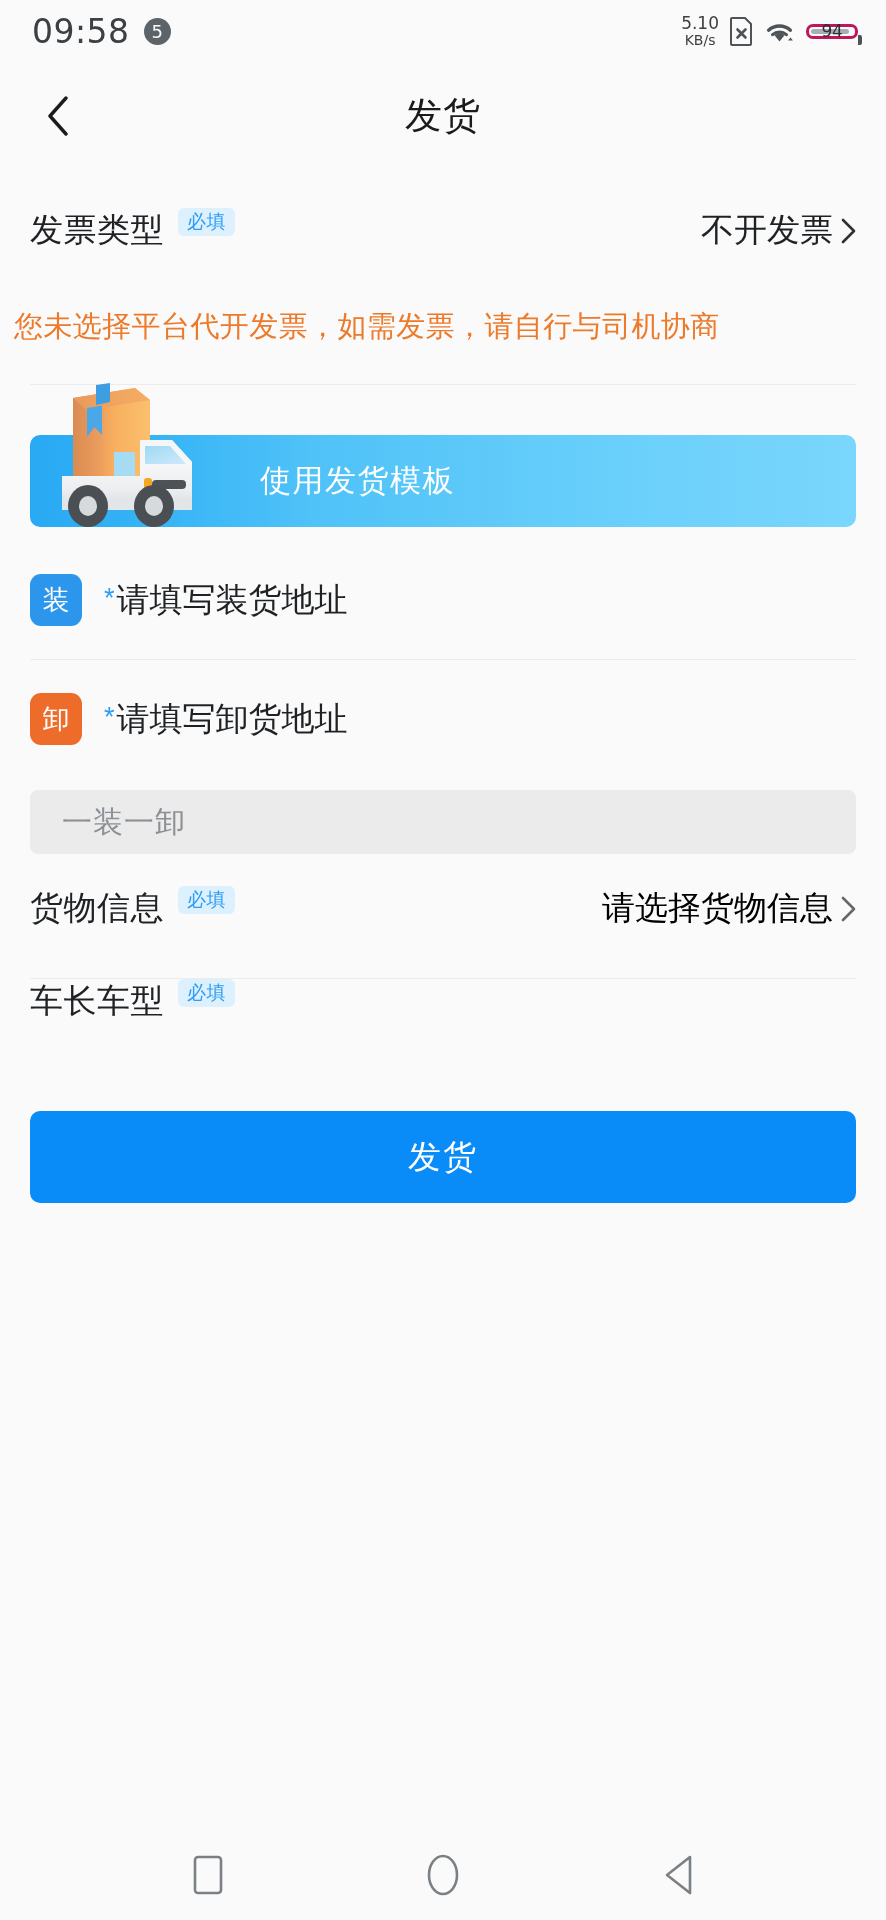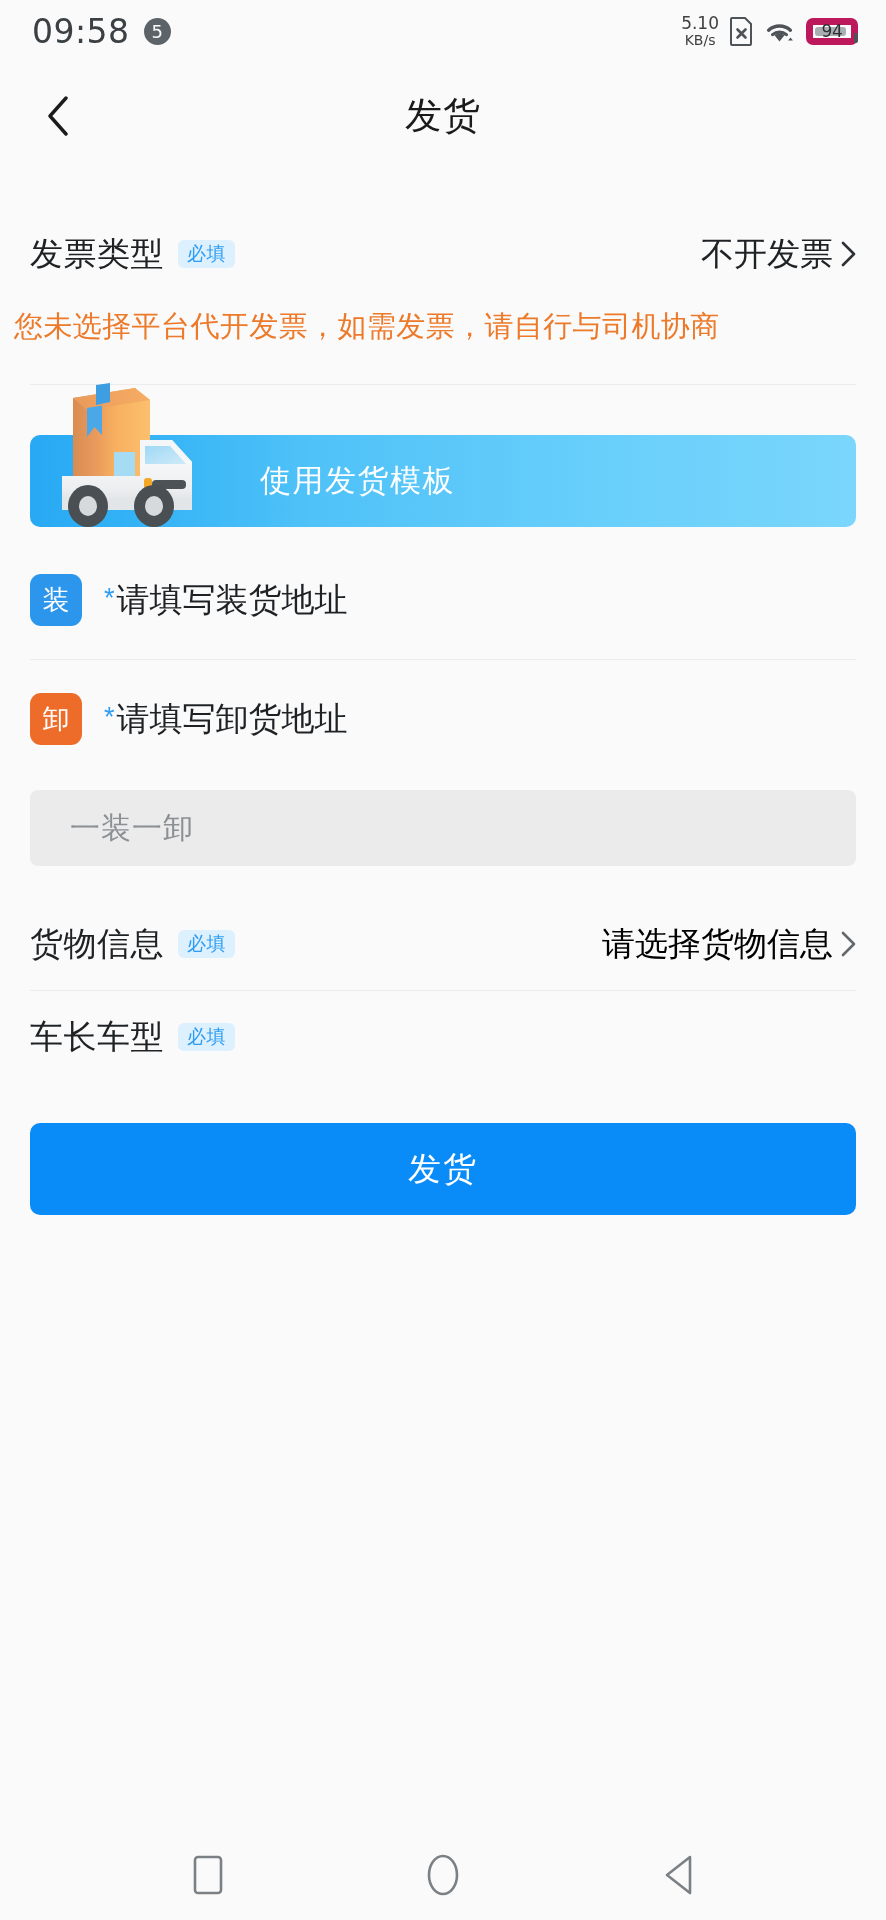--- a/index.html
+++ b/index.html
@@ -71,22 +71,22 @@
     font-family: "DejaVu Sans", sans-serif;
   }
   .netspeed .v { font-size: 17px; }
   .netspeed .u { font-size: 14px; }
   .icon-sim {
     width: 23px; height: 29px;
     position: relative;
   }
   .icon-wifi { width: 31px; height: 26px; }
   .battery {
-    width: 52px; height: 27px;
-    border: 7px solid #be185d;
+    width: 52px; height: 15px;
+    border: 3px solid #be185d;
     border-radius: 7px;
     position: relative;
     display: flex;
     align-items: center;
     justify-content: center;
     box-sizing: border-box;
   }
   .battery::after {
     content: "";
     position: absolute;
@@ -145,21 +145,21 @@
     display: flex;
     flex-direction: column;
     overflow: hidden;
   }
 
   .row {
     background: #fafafa;
     padding: 0 30px;
     height: 92px;
     display: flex;
-    align-items: center;
+    align-items: flex-start;
     box-sizing: border-box;
   }
   .row-label {
     font-size: 33px;
     color: #1f2225;
     letter-spacing: 0.5px;
   }
   .req-badge {
     margin-left: 14px;
     background: #ddf0fd;
@@ -267,26 +267,26 @@
   .asterisk {
     color: #2f9df4;
     font-size: 27px;
     margin-right: 2px;
     position: relative;
     top: -4px;
   }
 
   .grey-strip {
     margin: 0 30px;
-    height: 76px;
+    height: 64px;
     background: #ebebeb;
     border-radius: 8px;
     display: flex;
     align-items: center;
-    padding: 0 40px;
+    padding: 0 32px;
     box-sizing: border-box;
     font-size: 30px;
     color: #8b9095;
     letter-spacing: 1px;
   }
 
   
   .btn-wrap {
     padding: 40px 30px 0;
   }

